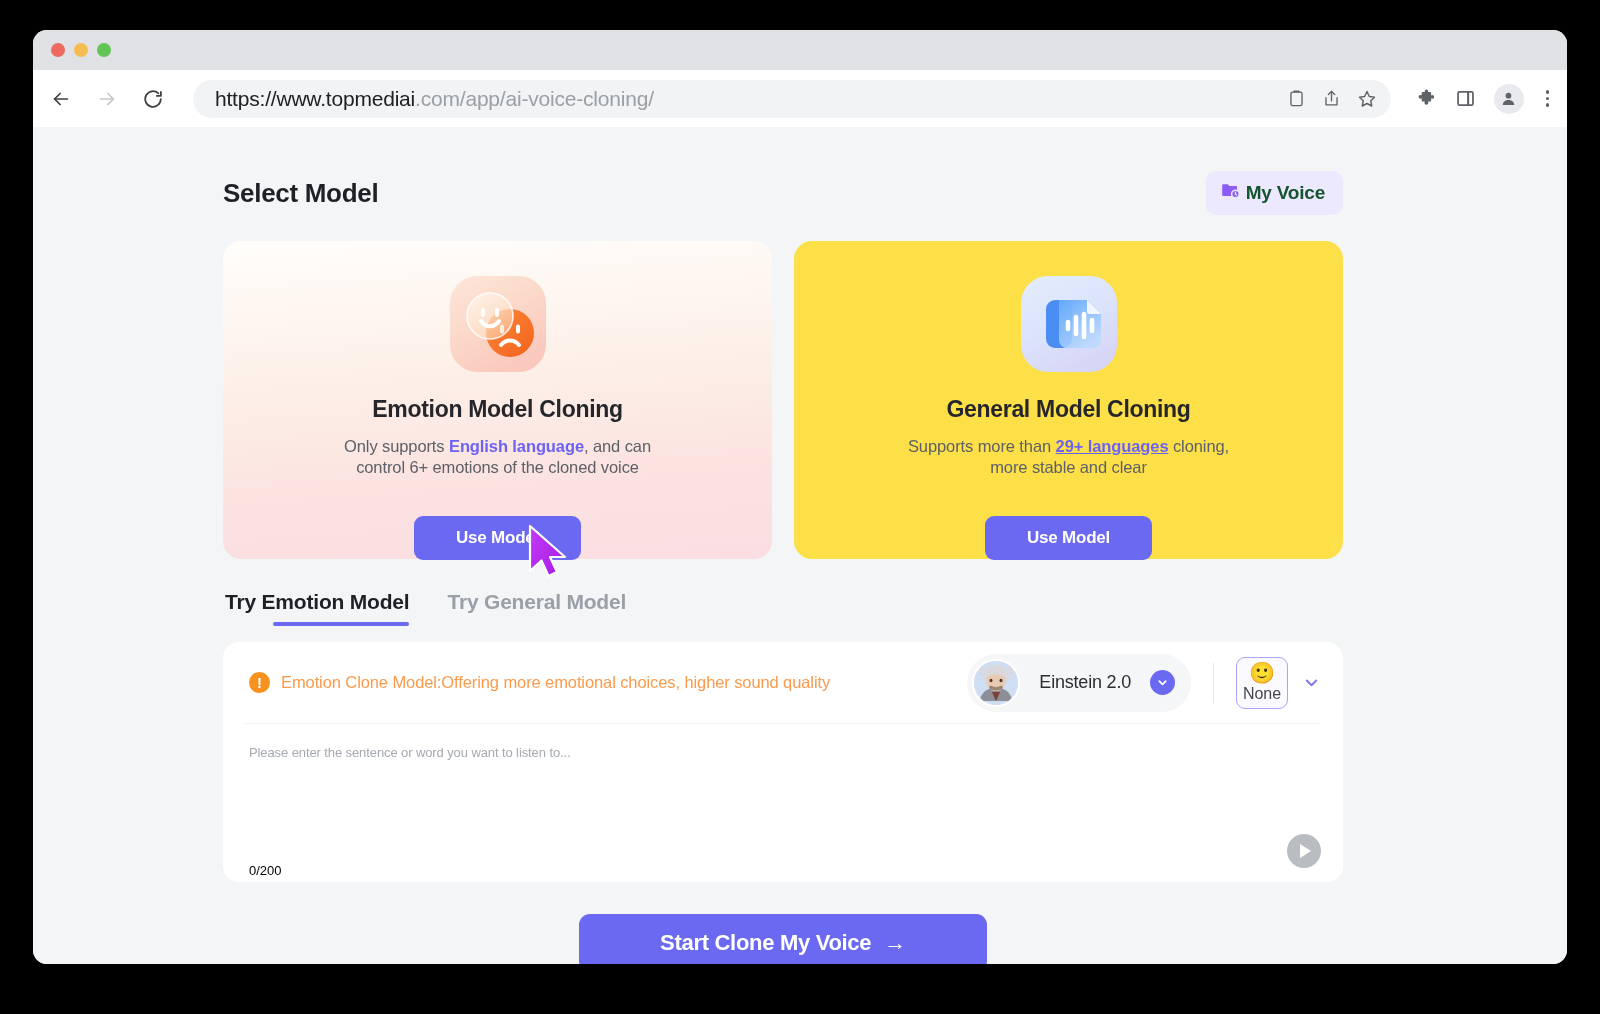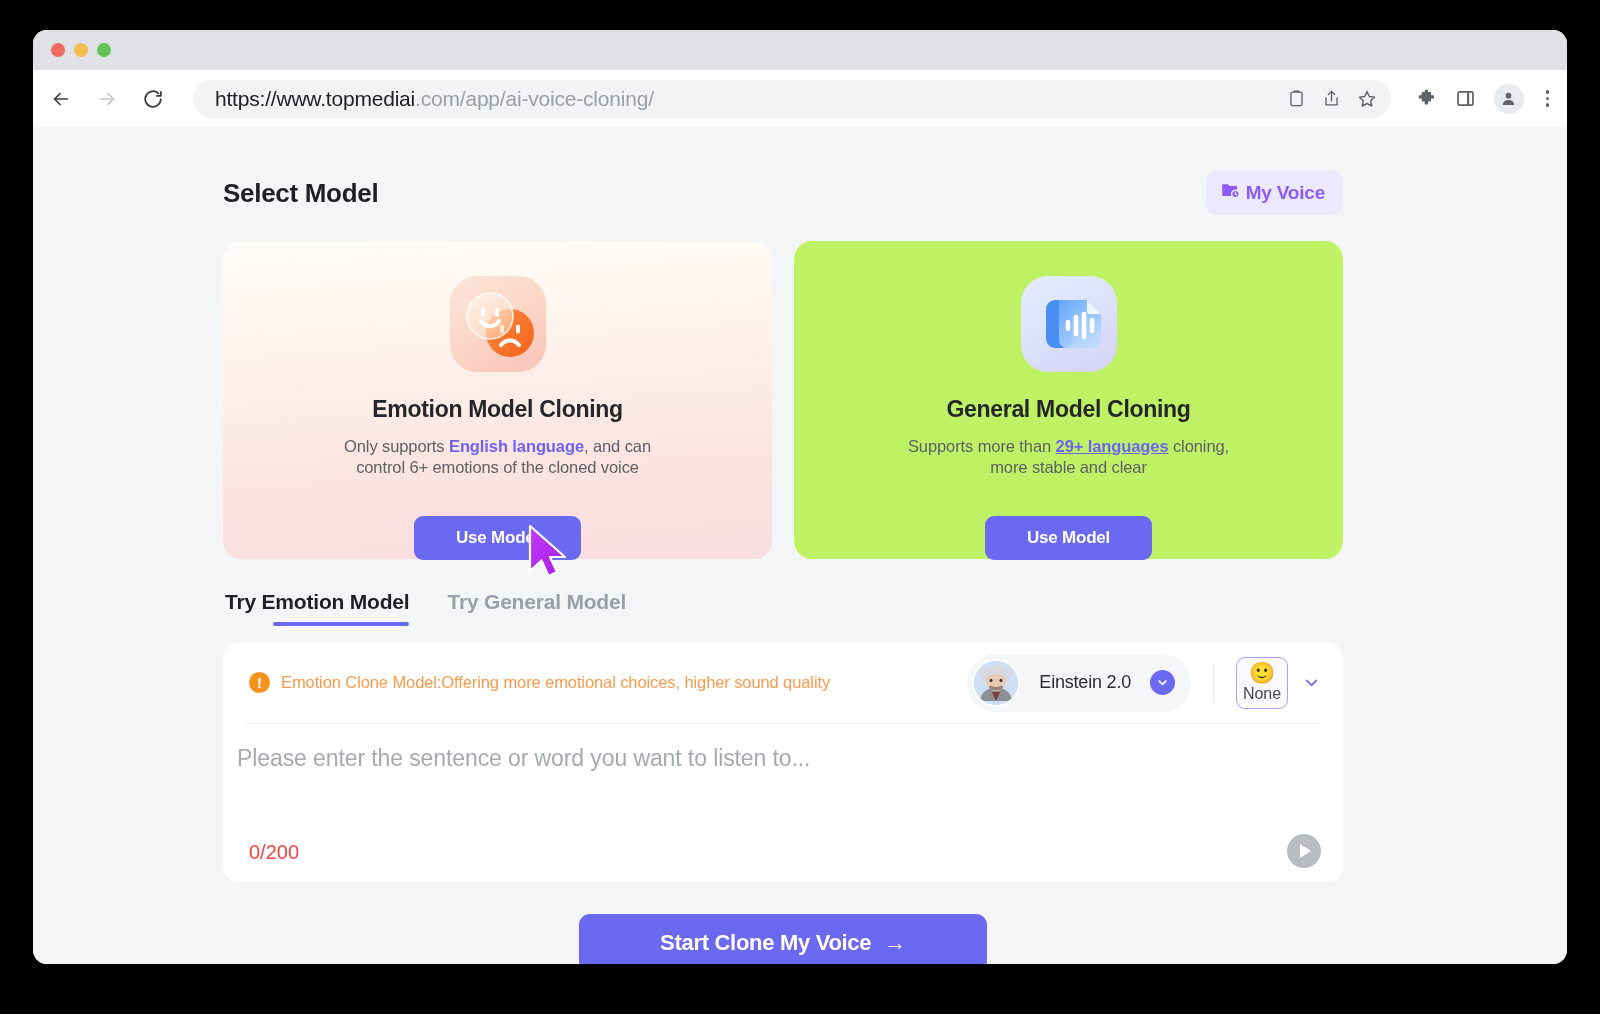--- a/index.html
+++ b/index.html
@@ -103,39 +103,39 @@
   }
   .page-title {
     font-size: 26px; font-weight: 700; color: #1f2026;
     letter-spacing: -0.3px;
   }
   .my-voice-btn {
     display: flex; align-items: center; gap: 5px;
     background: #ece9fe;
     border-radius: 10px;
     padding: 9px 18px 9px 14px;
-    color: #8b5cf6;
+    color: #14532d;
     font-size: 19px; font-weight: 600;
     letter-spacing: -0.2px;
   }
 
   
   .cards { display: flex; gap: 22px; margin-top: 26px; }
   .model-card {
     flex: 1 1 0;
     height: 318px;
     border-radius: 18px;
     display: flex; flex-direction: column; align-items: center;
     position: relative;
     overflow: visible;
   }
   .card-emotion {
     background: linear-gradient(176deg,#fffdfb 0%,#fdf1e9 38%,#fbe3e0 72%,#fadde2 100%);
   }
-  .card-general { background: #bef264; }
+  .card-general { background: #fde047; }
 
   .card-icon { width: 100px; height: 100px; margin-top: 33px; position: relative; }
 
   .card-title {
     font-size: 23px; font-weight: 700; color: #25262c;
     margin-top: 22px; letter-spacing: -0.3px;
   }
   .card-desc {
     margin-top: 13px;
     font-size: 16.5px; line-height: 21px;
@@ -233,26 +233,26 @@
     background: #fbfaff;
     display: flex; flex-direction: column; align-items: center; justify-content: center;
     gap: 1px;
   }
   .chip-emoji { font-size: 21px; line-height: 22px; }
   .chip-label { font-size: 16px; color: #44464d; }
   .chip-chev { margin-left: 14px; display: flex; align-items: center; }
 
   .editor-placeholder {
     position: absolute;
-    left: 14px; top: 103px;
-    font-size: 23px; color: #a5a9b0; letter-spacing: -0.1px;
+    left: 26px; top: 103px;
+    font-size: 13px; color: #a5a9b0; letter-spacing: -0.1px;
   }
   .char-count {
-    position: absolute; left: 26px; bottom: 18px;
-    font-size: 20px; color: #ef4444;
+    position: absolute; left: 26px; bottom: 4px;
+    font-size: 13px; color: #000000;
   }
   .play-btn {
     position: absolute; right: 22px; bottom: 14px;
     width: 34px; height: 34px; border-radius: 50%;
     background: #b9bcc1;
     display: flex; align-items: center; justify-content: center;
   }
   .play-tri {
     width: 0; height: 0;
     border-left: 11px solid #ffffff;

